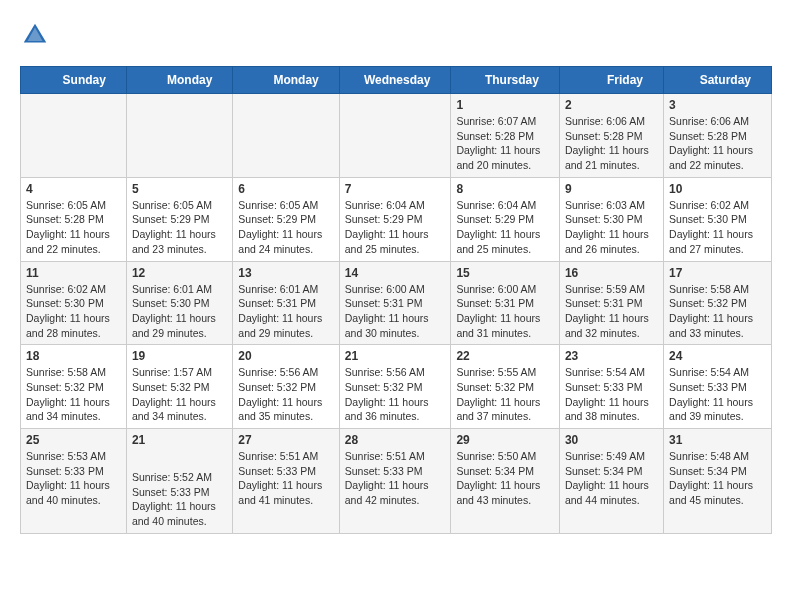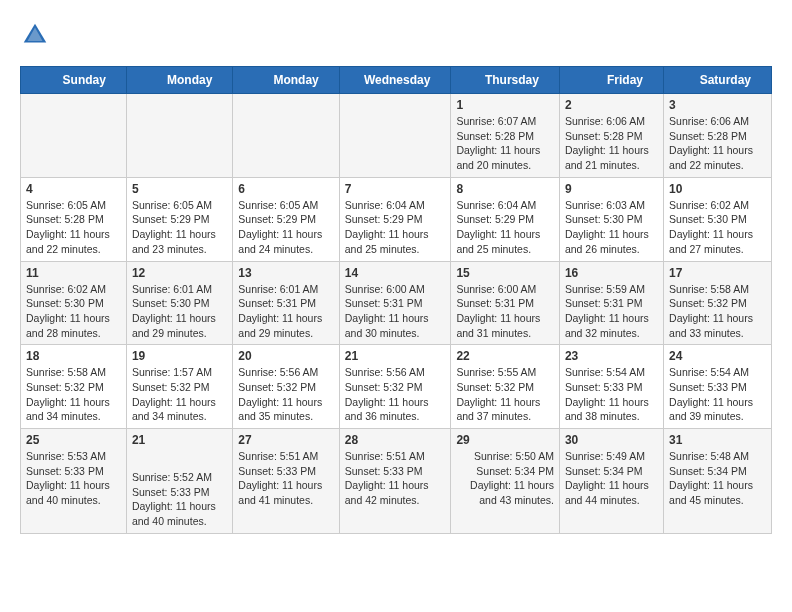--- a/index.html
+++ b/index.html
@@ -304,21 +304,21 @@
 Daylight: 11 hours and 41 minutes.</div>
         </td>
         <td>
           <span class="day-num">28</span>
           <div class="day-info" style="white-space: pre-line;">Sunrise: 5:51 AM
 Sunset: 5:33 PM
 Daylight: 11 hours and 42 minutes.</div>
         </td>
         <td>
           <span class="day-num">29</span>
-          <div class="day-info" style="white-space: pre-line; text-align: right;">Sunrise: 5:50 AM
+          <div class="day-info" style="white-space: pre-line;">Sunrise: 5:50 AM
 Sunset: 5:34 PM
 Daylight: 11 hours and 43 minutes.</div>
         </td>
         <td>
           <span class="day-num">30</span>
           <div class="day-info" style="white-space: pre-line;">Sunrise: 5:49 AM
 Sunset: 5:34 PM
 Daylight: 11 hours and 44 minutes.</div>
         </td>
         <td>

